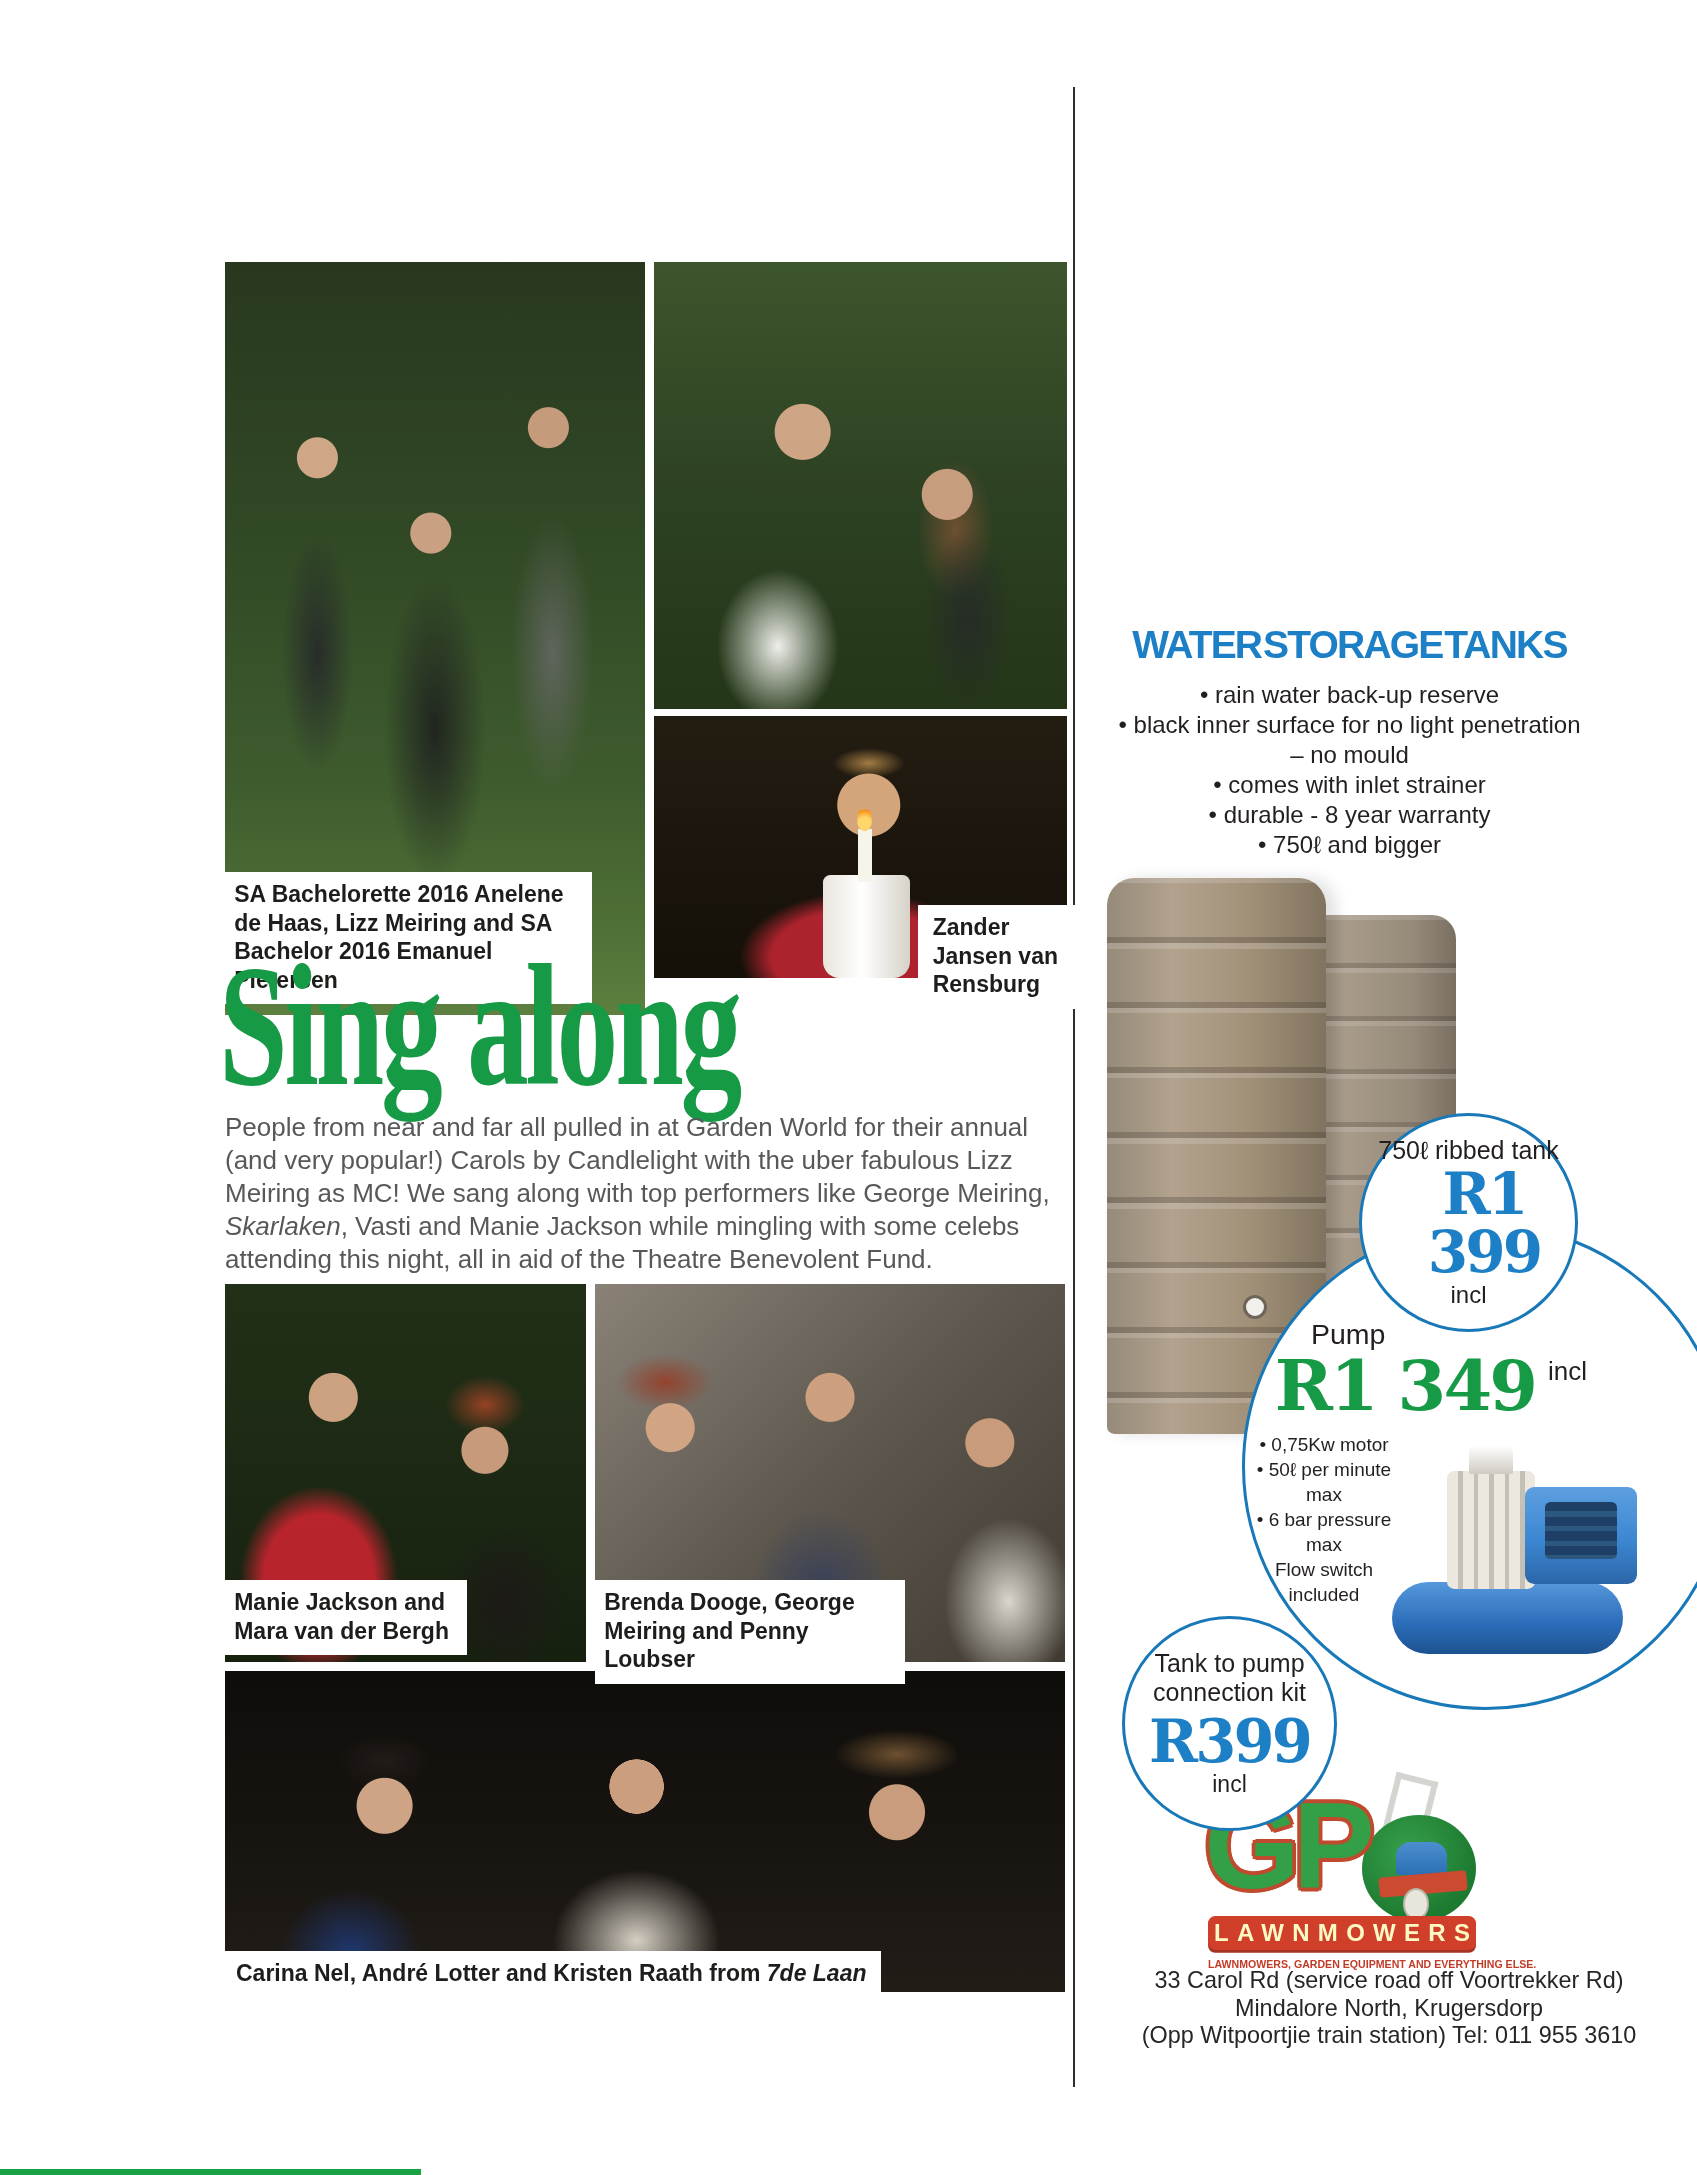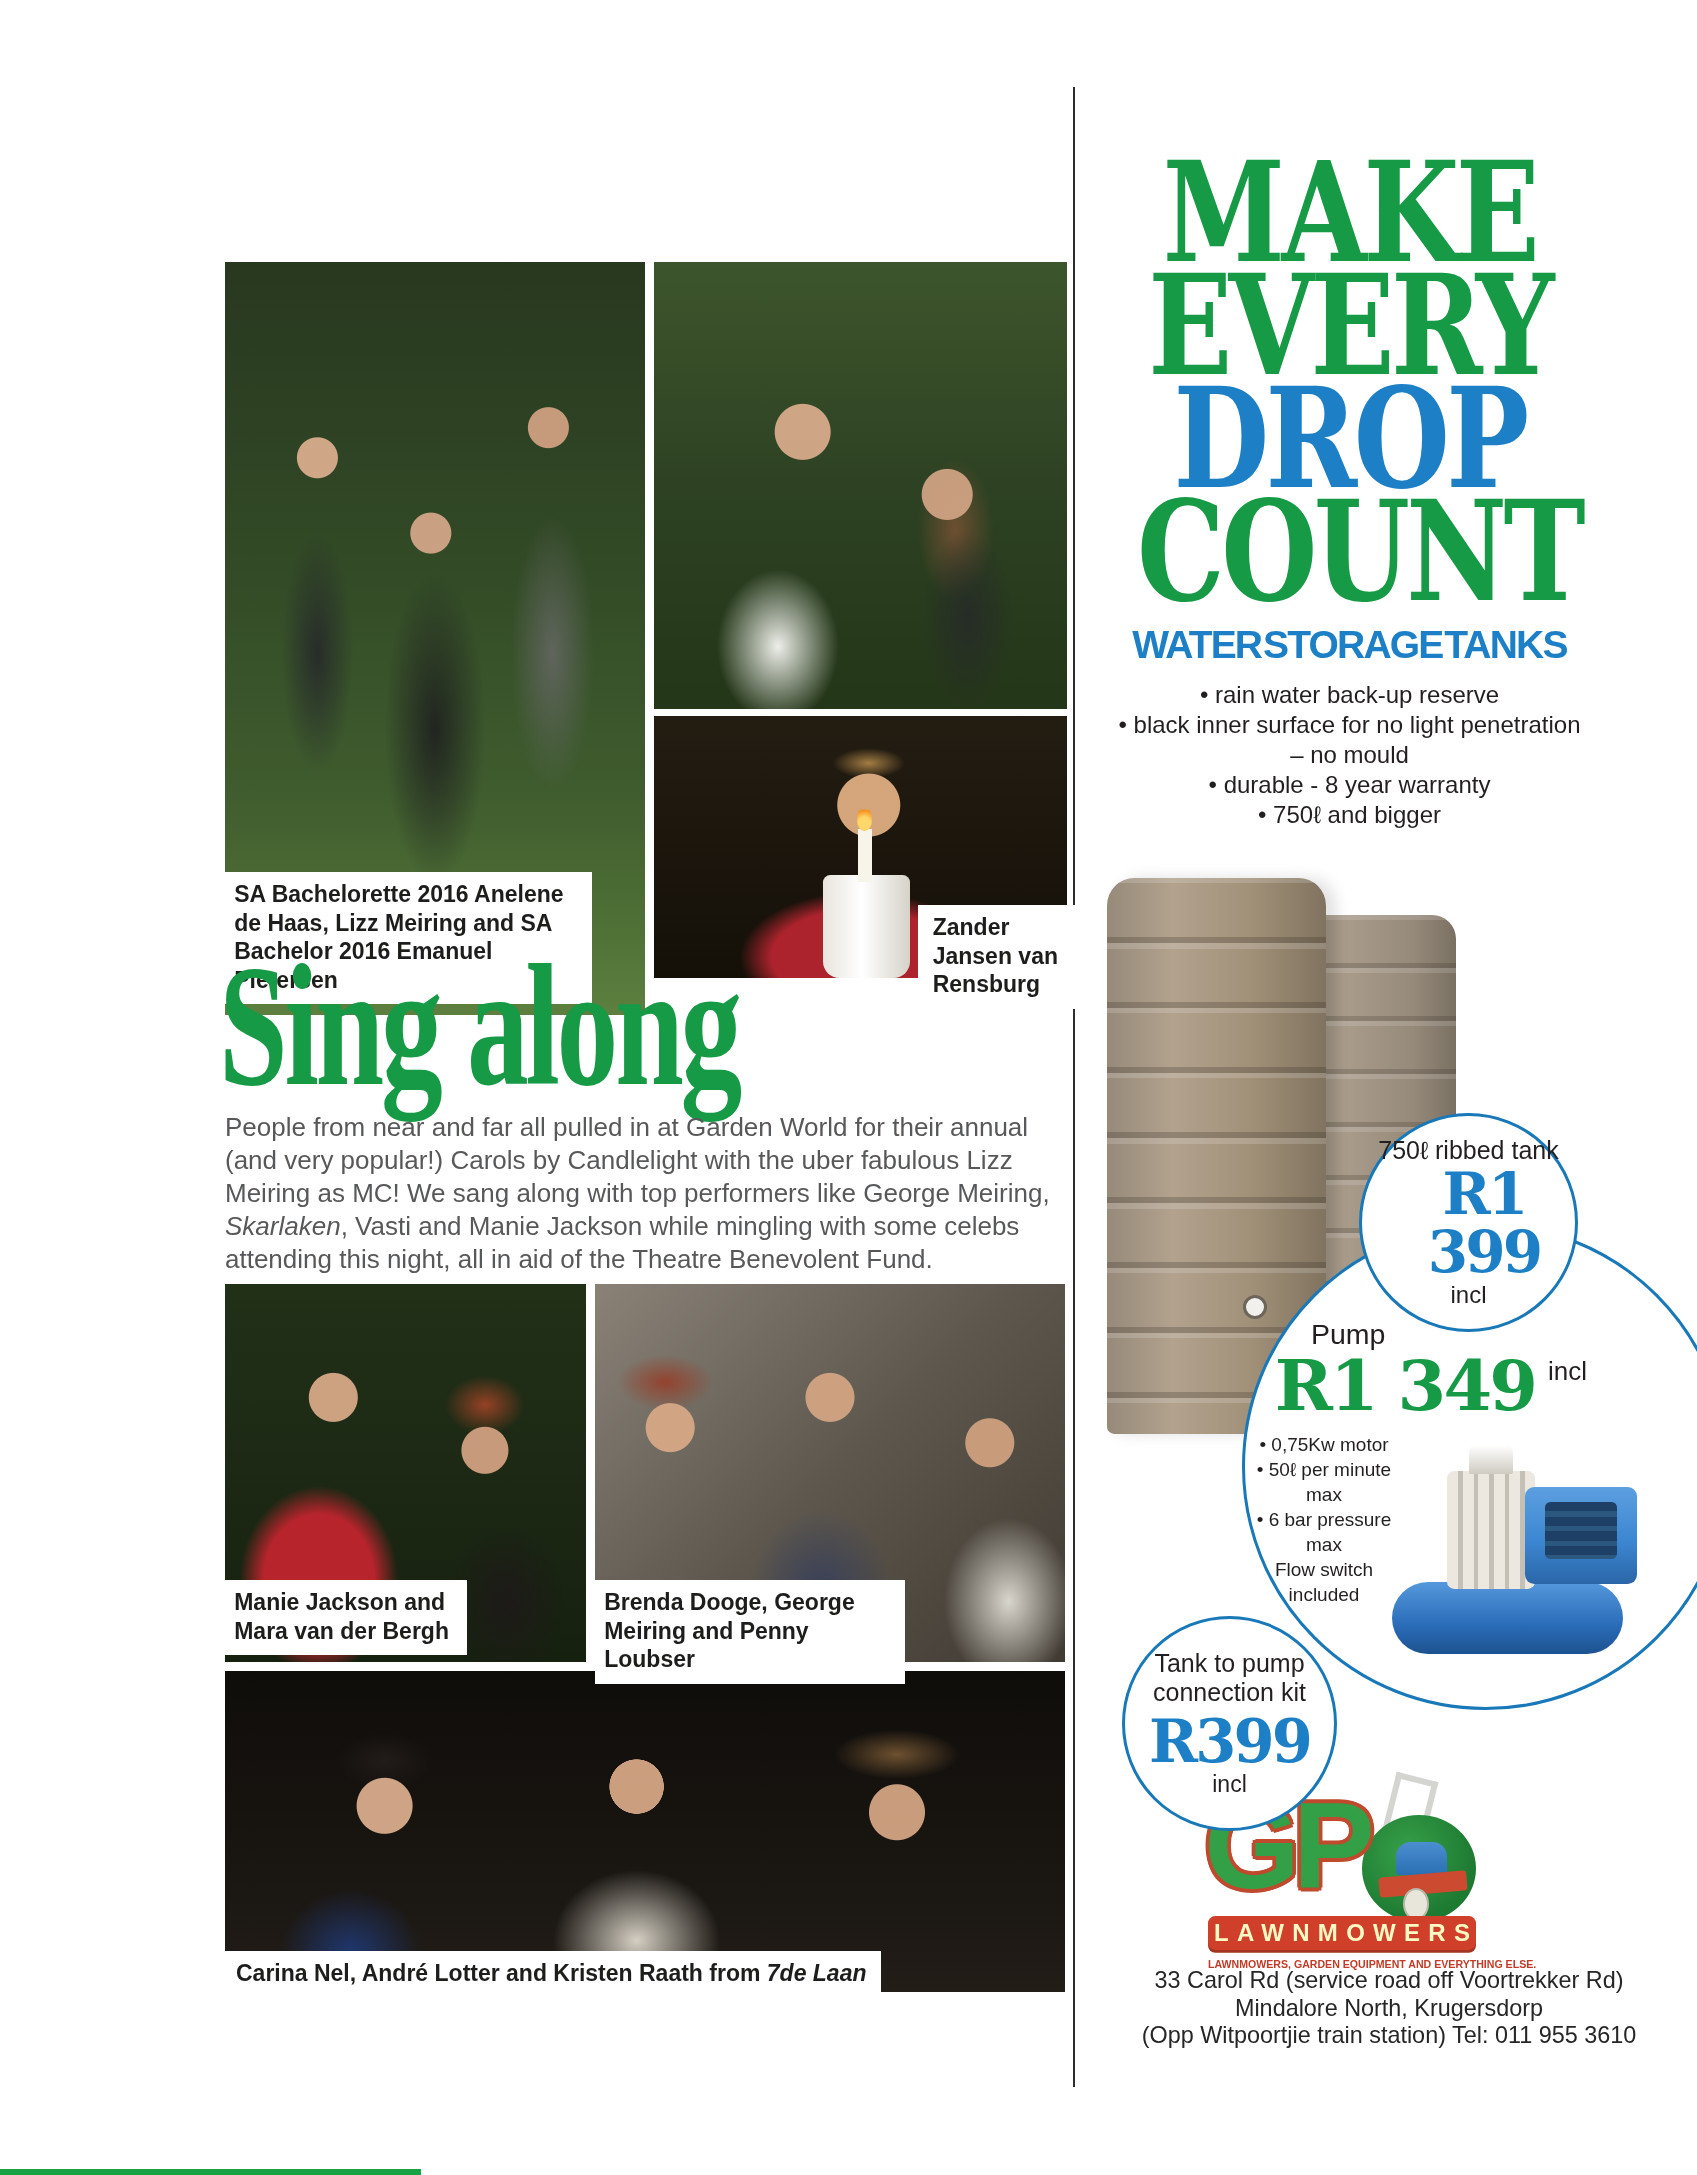--- a/index.html
+++ b/index.html
@@ -199,33 +199,28 @@
   </div>
   <div id="cap6" class="cap">
     <span>Carina Nel, André Lotter and Kristen Raath from </span><span class="ital">7de Laan</span>
   </div>
 
   <div id="headline" class="abs">Sing along</div>
   <div id="body-text" class="abs">
     <span>People from near and far all pulled in at Garden World for their annual (and very popular!) Carols by Candlelight with the uber fabulous Lizz Meiring as MC! We sang along with top performers like George Meiring, </span><span class="ital">Skarlaken</span><span>, Vasti and Manie Jackson while mingling with some celebs attending this night, all in aid of the Theatre Benevolent Fund.</span>
   </div>
 
-  <div id="ad-headline" class="abs">
-    <div class="ad-line green">MAKE</div>
-    <div class="ad-line green">EVERY</div>
-    <div class="ad-line blue">DROP</div>
-    <div class="ad-line green">COUNT</div>
-  </div>
 
   <div id="ad-subhead" class="abs">WATER STORAGE TANKS</div>
 
   <div id="ad-features" class="abs">
     <div>• rain water back-up reserve</div>
     <div>• black inner surface for no light penetration</div>
     <div>– no mould</div>
+    <div>• comes with inlet strainer</div>
     <div>• durable - 8 year warranty</div>
     <div>• 750ℓ and bigger</div>
   </div>
 
   <div id="tanks" class="abs">
     <div id="tank-right"></div>
     <div id="tank-left"></div>
     <div id="tank-outlet"></div>
   </div>
 

